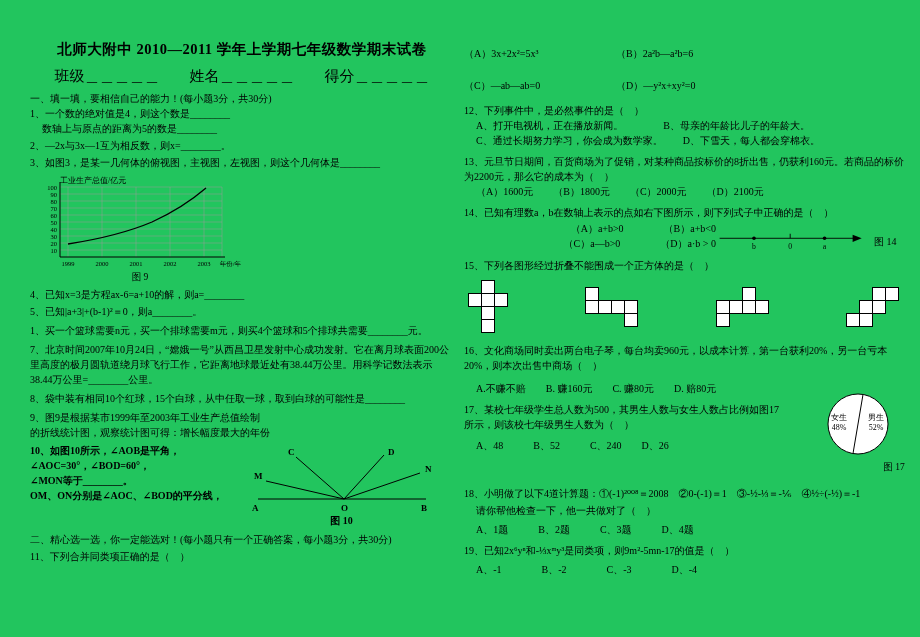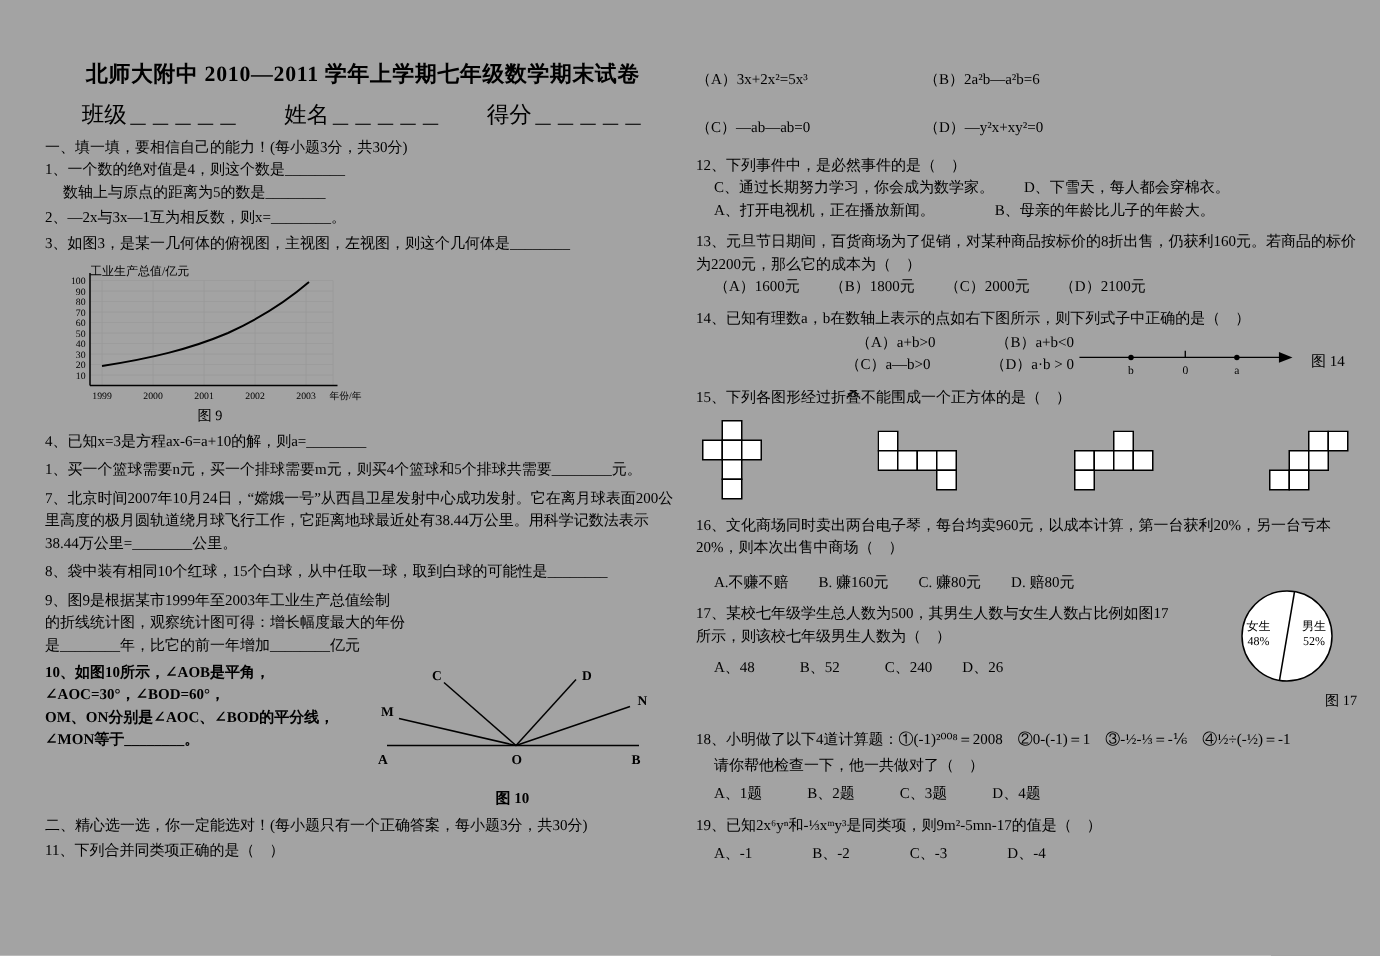--- a/index.html
+++ b/index.html
@@ -1,36 +1,36 @@
 <!DOCTYPE html>
 <html><head>
 <meta charset="utf-8">
 <style>
   html,body{margin:0;padding:0;}
   body{width:920px;height:637px;background:#fff;color:#000;
        font-family:"Liberation Serif","DejaVu Serif",serif;}
-  .page{position:relative;width:920px;height:637px;background:#a3a3a3;overflow:hidden;}
+  .page{position:relative;width:920px;height:637px;background:#22c55e;overflow:hidden;}
   .col-left{position:absolute;left:30px;top:40px;width:424px;}
   .col-right{position:absolute;left:464px;top:46px;width:446px;}
   .title{font-size:14.5px;font-weight:bold;text-align:center;letter-spacing:.5px;margin-bottom:8px;}
   .hdr{font-size:15px;text-align:center;margin-bottom:5px;}
   .line{font-size:10px;line-height:15px;}
   .indent{padding-left:12px;}
   .mt2{margin-top:2px;}.mt4{margin-top:4px;}.mt6{margin-top:6px;}.mt8{margin-top:8px;}.mt10{margin-top:10px;}
   .fig-row{display:flex;align-items:flex-start;margin:3px 0 2px;}
   .fig3{width:208px;padding-top:16px;}
   .fig3-shapes{display:flex;align-items:center;gap:16px;padding-left:14px;}
   .fig3-circle{width:46px;height:46px;border:1.3px solid #000;border-radius:50%;}
   .fig3-square{width:38px;height:38px;border:1.3px solid #000;}
   .caption{font-size:10px;text-align:center;margin-top:6px;}
   .fig3 .caption{width:170px;}
   .q10-row{display:flex;margin-top:3px;font-weight:bold;}
   .q10-text{width:214px;}
   .fig10-block{width:200px;padding-top:2px;}
-  .fig10-block .caption{width:195px;margin-top:14px;}
+  .fig10-block .caption{width:195px;margin-top:1px;}
   .q11opts{display:flex;}
   .q11opts .o1{width:152px;}
   .row1{margin-bottom:17px;}
   .q14-row{display:flex;margin-top:1px;}
   .q14-opts{width:252px;text-align:right;}
   .fig14-block{display:flex;align-items:center;gap:6px;padding-top:9px;}
   .nets-row{display:flex;justify-content:space-between;align-items:center;padding:7px 10px 3px 4px;}
   .q17-block{position:relative;min-height:76px;}
   .q17-text{width:320px;}
   .q17-pie{position:absolute;right:0;top:-16px;}
@@ -97,36 +97,36 @@
           <text x="106" y="93">2001</text>
           <text x="140" y="93">2002</text>
           <text x="174" y="93">2003</text>
         </g>
         <text x="211" y="93" font-size="6.5" text-anchor="end">年份/年</text>
         <text x="110" y="107" font-size="9.5" text-anchor="middle">图 9</text>
       </svg>
     </div>
 
     <div class="line">4、已知x=3是方程ax-6=a+10的解，则a=________</div>
+    <div class="line mt2">5、已知|a+3|+(b-1)²＝0，则a________。</div>
     <div class="line mt4">1、买一个篮球需要n元，买一个排球需要m元，则买4个篮球和5个排球共需要________元。</div>
     <div class="line mt4">7、北京时间2007年10月24日，“嫦娥一号”从西昌卫星发射中心成功发射。它在离月球表面200公里高度的极月圆轨道绕月球飞行工作，它距离地球最近处有38.44万公里。用科学记数法表示38.44万公里=________公里。</div>
     <div class="line mt4">8、袋中装有相同10个红球，15个白球，从中任取一球，取到白球的可能性是________</div>
 
     <div class="mt4">
       <div class="line">9、图9是根据某市1999年至2003年工业生产总值绘制</div>
       <div class="line">的折线统计图，观察统计图可得：增长幅度最大的年份</div>
-      <div class="line">是________年，比它的前一年增加________亿元</div>
     </div>
 
     <div class="q10-row">
       <div class="q10-text">
         <div class="line">10、如图10所示，∠AOB是平角，</div>
         <div class="line">∠AOC=30°，∠BOD=60°，</div>
+        <div class="line">∠MON等于________。</div>
         <div class="line">OM、ON分别是∠AOC、∠BOD的平分线，</div>
-        <div class="line">∠MON等于________。</div>
       </div>
       <div class="fig10-block">
         <svg width="195" height="68" viewBox="0 0 195 68">
           <g stroke="#000" stroke-width="1">
             <line x1="14" y1="54" x2="182" y2="54"></line>
             <line x1="100" y1="54" x2="52" y2="12"></line>
             <line x1="100" y1="54" x2="22" y2="36"></line>
             <line x1="100" y1="54" x2="140" y2="10"></line>
             <line x1="100" y1="54" x2="176" y2="28"></line>
           </g>
@@ -153,22 +153,22 @@
     <div class="line q11opts row1">
       <span class="o1">（A）3x+2x²=5x³</span>
       <span>（B）2a²b—a²b=6</span>
     </div>
     <div class="line q11opts">
       <span class="o1">（C）—ab—ab=0</span>
       <span>（D）—y²x+xy²=0</span>
     </div>
 
     <div class="line mt10">12、下列事件中，是必然事件的是（　）</div>
+    <div class="line indent">A、打开电视机，正在播放新闻。　　　　B、母亲的年龄比儿子的年龄大。</div>
     <div class="line indent">C、通过长期努力学习，你会成为数学家。　　D、下雪天，每人都会穿棉衣。</div>
-    <div class="line indent">A、打开电视机，正在播放新闻。　　　　B、母亲的年龄比儿子的年龄大。</div>
 
     <div class="line mt6">13、元旦节日期间，百货商场为了促销，对某种商品按标价的8折出售，仍获利160元。若商品的标价为2200元，那么它的成本为（　）</div>
     <div class="line indent">（A）1600元　　（B）1800元　　（C）2000元　　（D）2100元</div>
 
     <div class="line mt6">14、已知有理数a，b在数轴上表示的点如右下图所示，则下列式子中正确的是（　）</div>
     <div class="q14-row">
       <div class="q14-opts">
         <div class="line">（A）a+b&gt;0　　　　（B）a+b&lt;0</div>
         <div class="line">（C）a—b&gt;0　　　　（D）a·b &gt; 0</div>
       </div>

